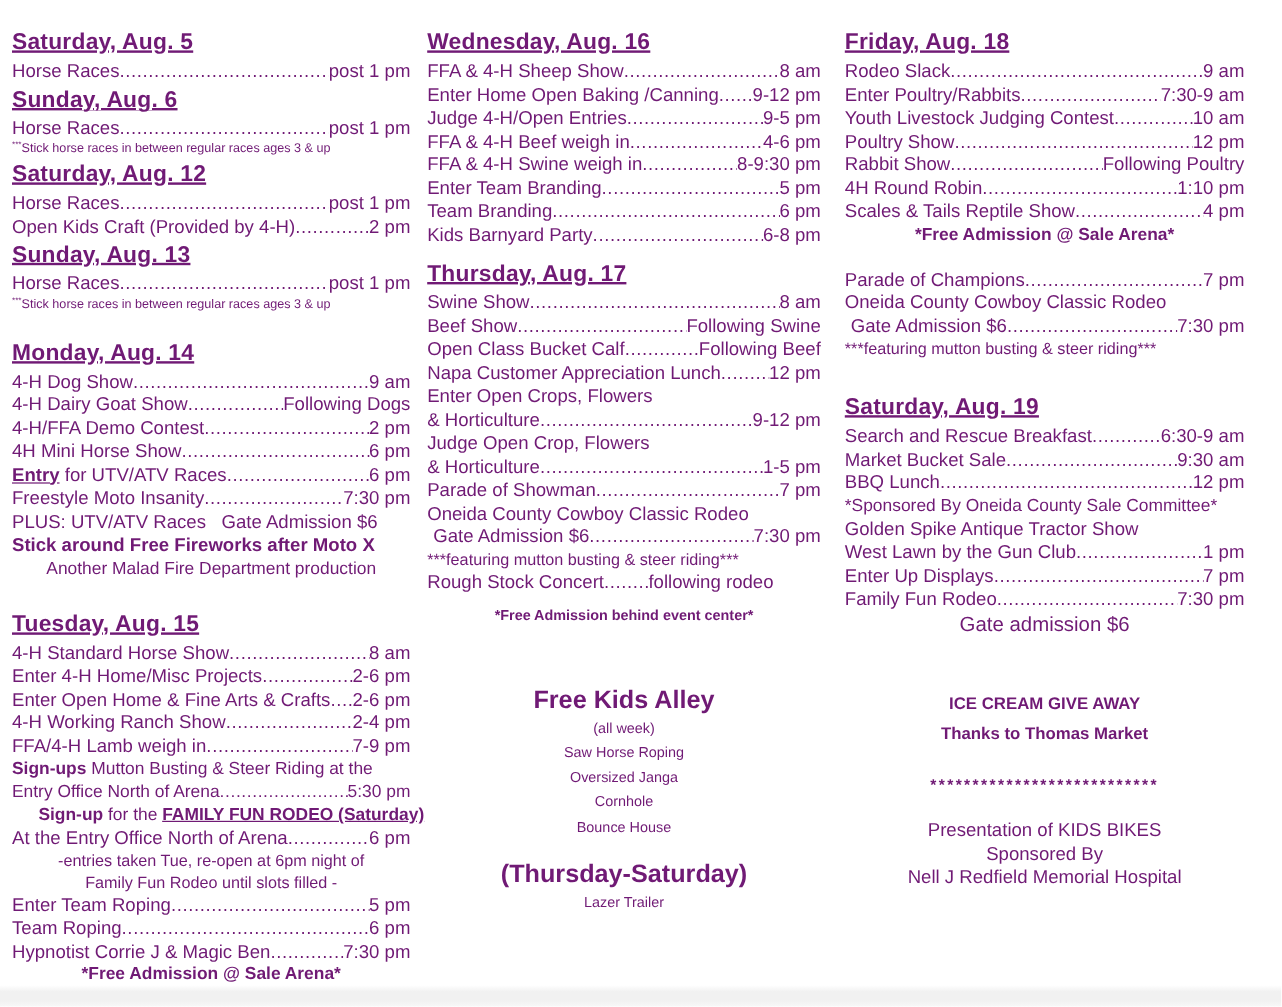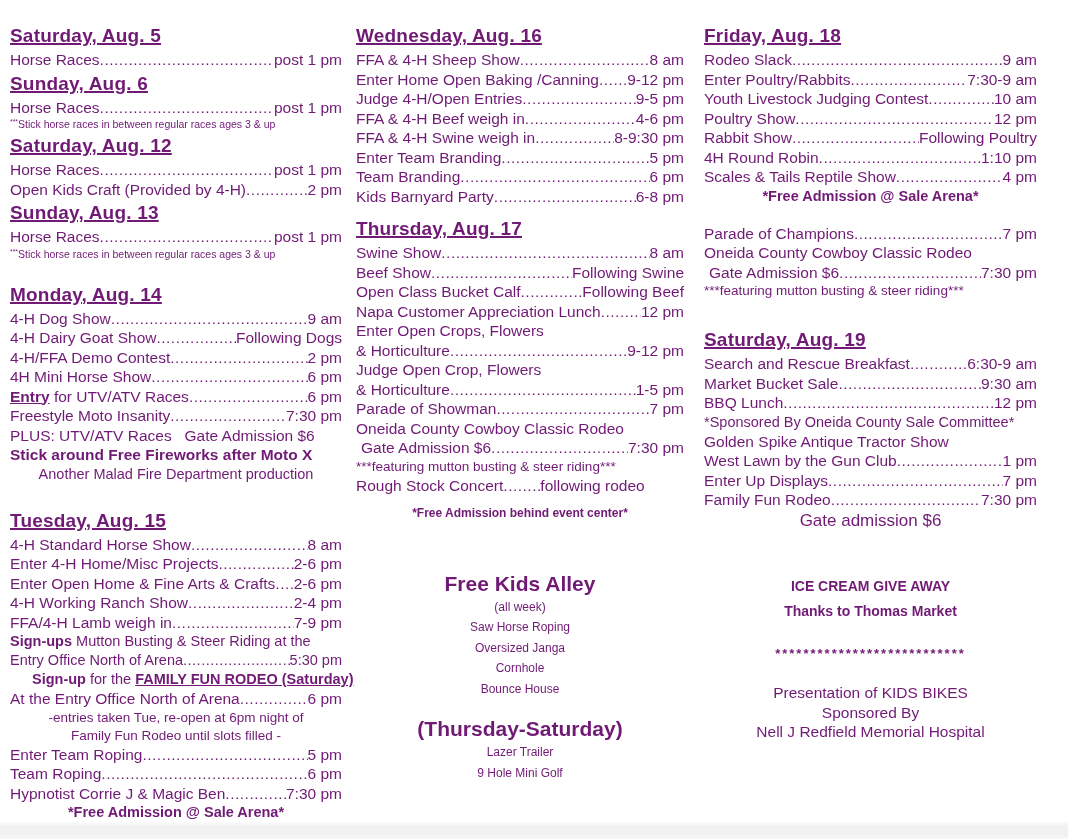--- a/index.html
+++ b/index.html
@@ -335,23 +335,20 @@
         </div>
         <div class="row center comic">
           <span class="label"><span>Bounce House</span></span>
         </div>
         <div class="row center comic comic-lg">
           <span class="label"><span>(Thursday-Saturday)</span></span>
         </div>
         <div class="row center comic">
           <span class="label"><span>Lazer Trailer</span></span>
         </div>
-        <div class="row center comic">
-          <span class="label"><span>9 Hole Mini Golf</span></span>
-        </div>
       </section>
     </div>
   <div class="col" id="col3">
       <section>
         <div class="day-heading">Friday, Aug. 18</div>
         <div class="row">
           <span class="label"><span>Rodeo Slack</span></span>
           <span class="dots"></span>
           <span class="time">9 am</span>
         </div>

